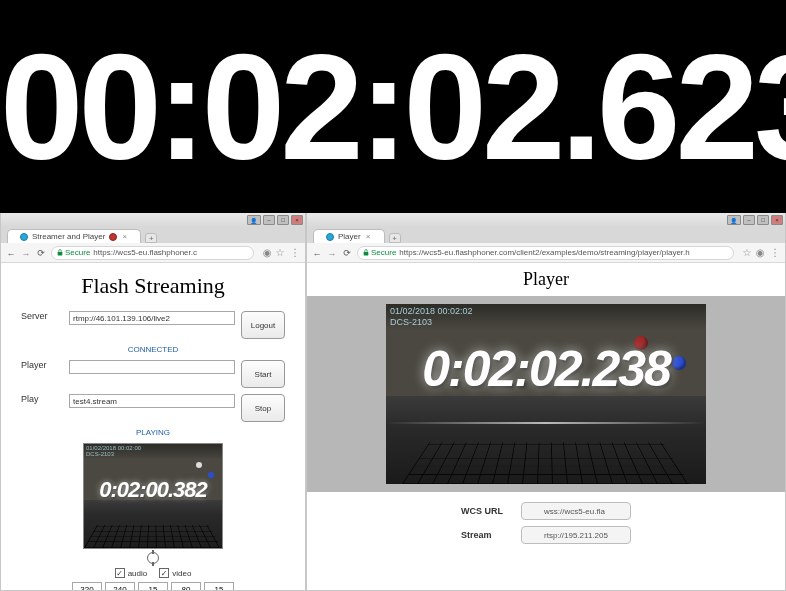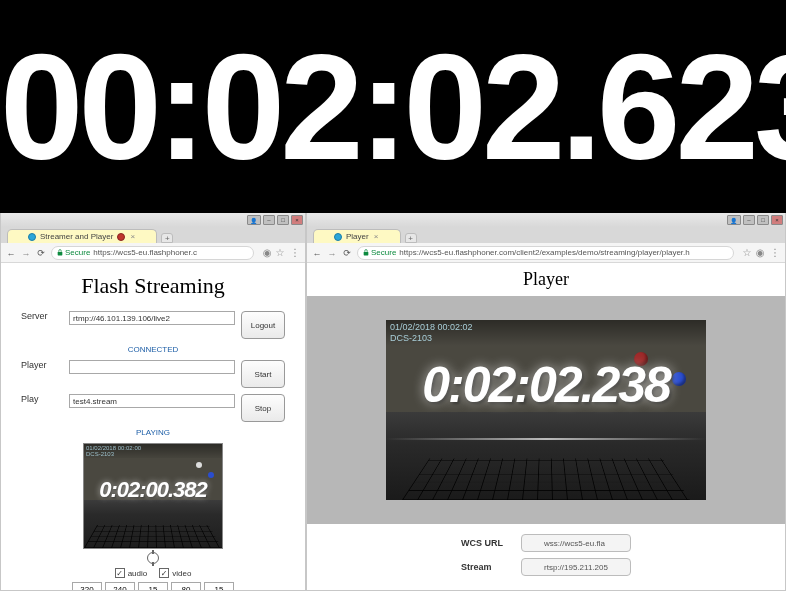--- a/index.html
+++ b/index.html
@@ -12,21 +12,21 @@
   .pane { flex-shrink: 0; background: #fff; border: 1px solid #c7c7c7; border-top: none; display: flex; flex-direction: column; }
   .pane-left { width: 306px; }
   .pane-right { width: 480px; }
 
   .titlebar { height: 14px; background: linear-gradient(#e9e9e9,#d8d8d8); display: flex; justify-content: flex-end; align-items: center; padding: 0 2px; gap: 2px; }
   .titlebar .win-btn { width: 12px; height: 10px; background: #c0c0c0; border: 1px solid #8a8a8a; border-radius: 1px; font-size: 6px; display: flex; align-items: center; justify-content: center; color: #333; }
   .win-close { background: #d17d7d !important; }
   .win-person { width: 14px !important; }
 
   .tabstrip { height: 16px; background: #d8d8d8; display: flex; align-items: flex-end; padding-left: 6px; gap: 4px; }
-  .tab { height: 14px; background: #fef9c3; border: 1px solid #bcbcbc; border-bottom: none; border-radius: 5px 5px 0 0; padding: 0 20px; display: flex; align-items: center; gap: 4px; font-size: 8px; color: #444; }
+  .tab { height: 14px; background: #ffffff; border: 1px solid #bcbcbc; border-bottom: none; border-radius: 5px 5px 0 0; padding: 0 12px; display: flex; align-items: center; gap: 4px; font-size: 8px; color: #444; }
   .favicon { width: 8px; height: 8px; border-radius: 50%; background: #2aa6d9; border: 1px solid #1a7ea8; }
   .favicon-red { background: #c0352e; border-color: #8a2520; }
   .tab-close { width: 7px; height: 7px; display: flex; align-items: center; justify-content: center; color: #888; font-size: 8px; }
   .tab-plus { width: 12px; height: 10px; background: #e7e7e7; border: 1px solid #bcbcbc; border-radius: 3px 3px 0 0; font-size: 8px; display: flex; align-items: center; justify-content: center; color: #666; }
 
   .addrbar { height: 20px; background: #f5f5f5; border-bottom: 1px solid #d8d8d8; display: flex; align-items: center; padding: 0 5px; gap: 5px; }
   .nav-icon { width: 10px; height: 10px; display: flex; align-items: center; justify-content: center; color: #888; font-size: 9px; }
   .nav-icon.enabled { color: #555; }
   .url-box { flex: 1; height: 14px; background: #fff; border: 1px solid #d6d6d6; border-radius: 7px; display: flex; align-items: center; padding: 0 5px; font-size: 8px; color: #555; overflow: hidden; white-space: nowrap; }
   .secure { color: #0c8a3e; margin-right: 3px; display: flex; align-items: center; gap: 2px; }
@@ -65,21 +65,21 @@
   .check-box { width: 10px; height: 10px; border: 1px solid #666; display: inline-flex; align-items: center; justify-content: center; font-size: 8px; margin-right: 3px; }
 
   .params { display: flex; justify-content: center; gap: 3px; margin-top: 3px; }
   .param-in { width: 30px; height: 14px; border: 1px solid #a8a8a8; font-size: 8px; text-align: center; }
   .param-lbls { display: flex; justify-content: center; gap: 3px; font-size: 7px; color: #333; margin-top: 2px; }
   .param-lbls span { width: 30px; text-align: center; }
   .param-lbls .wide { width: 63px; }
 
   .right-content { text-align: center; }
   .h1-right { font-size: 18px; font-weight: normal; font-family: Georgia, serif; padding: 6px 0; }
-  .big-video-wrap { background: #b7b7b7; padding: 24px 18px; }
+  .big-video-wrap { background: #b7b7b7; padding: 8px 18px; }
   .big-video { width: 320px; height: 180px; margin: 0 auto; background: #4a4840; position: relative; overflow: hidden; }
   .bv-top { position: absolute; top: 0; left: 0; right: 0; height: 26px; background: linear-gradient(rgba(0,0,0,.4),rgba(0,0,0,0)); color: #a8cdd7; font-size: 9px; padding: 2px 4px; text-align: left; line-height: 1.2; }
   .bv-keyboard { position: absolute; bottom: 0; left: 0; right: 0; height: 88px; background: linear-gradient(#3b3b3b 0%, #2a2a2a 35%, #1a1a1a 100%); }
   .bv-keys { position: absolute; bottom: 0; left: 5%; right: 5%; height: 80px; background:
     repeating-linear-gradient(90deg, rgba(0,0,0,.85) 0 1px, transparent 1px 15px),
     repeating-linear-gradient(0deg, rgba(0,0,0,.85) 0 1px, transparent 1px 15px);
     transform: perspective(260px) rotateX(50deg); transform-origin: bottom center; }
   .bv-text { position: absolute; top: 20%; left: -1%; right: -1%; color: #fff; font-size: 50px; font-weight: 800; font-style: italic; letter-spacing: -2px; text-shadow: 0 0 12px rgba(255,255,255,.6), 2px 2px 3px rgba(0,0,0,.5); white-space: nowrap; }
   .bv-ball-r { position: absolute; width: 14px; height: 14px; border-radius: 50%; background: #9e2a2a; top: 32px; right: 58px; box-shadow: inset -2px -2px 3px rgba(0,0,0,.4); }
   .bv-ball-b { position: absolute; width: 14px; height: 14px; border-radius: 50%; background: #2a4dd0; top: 52px; right: 20px; box-shadow: inset -2px -2px 3px rgba(0,0,0,.4); }

